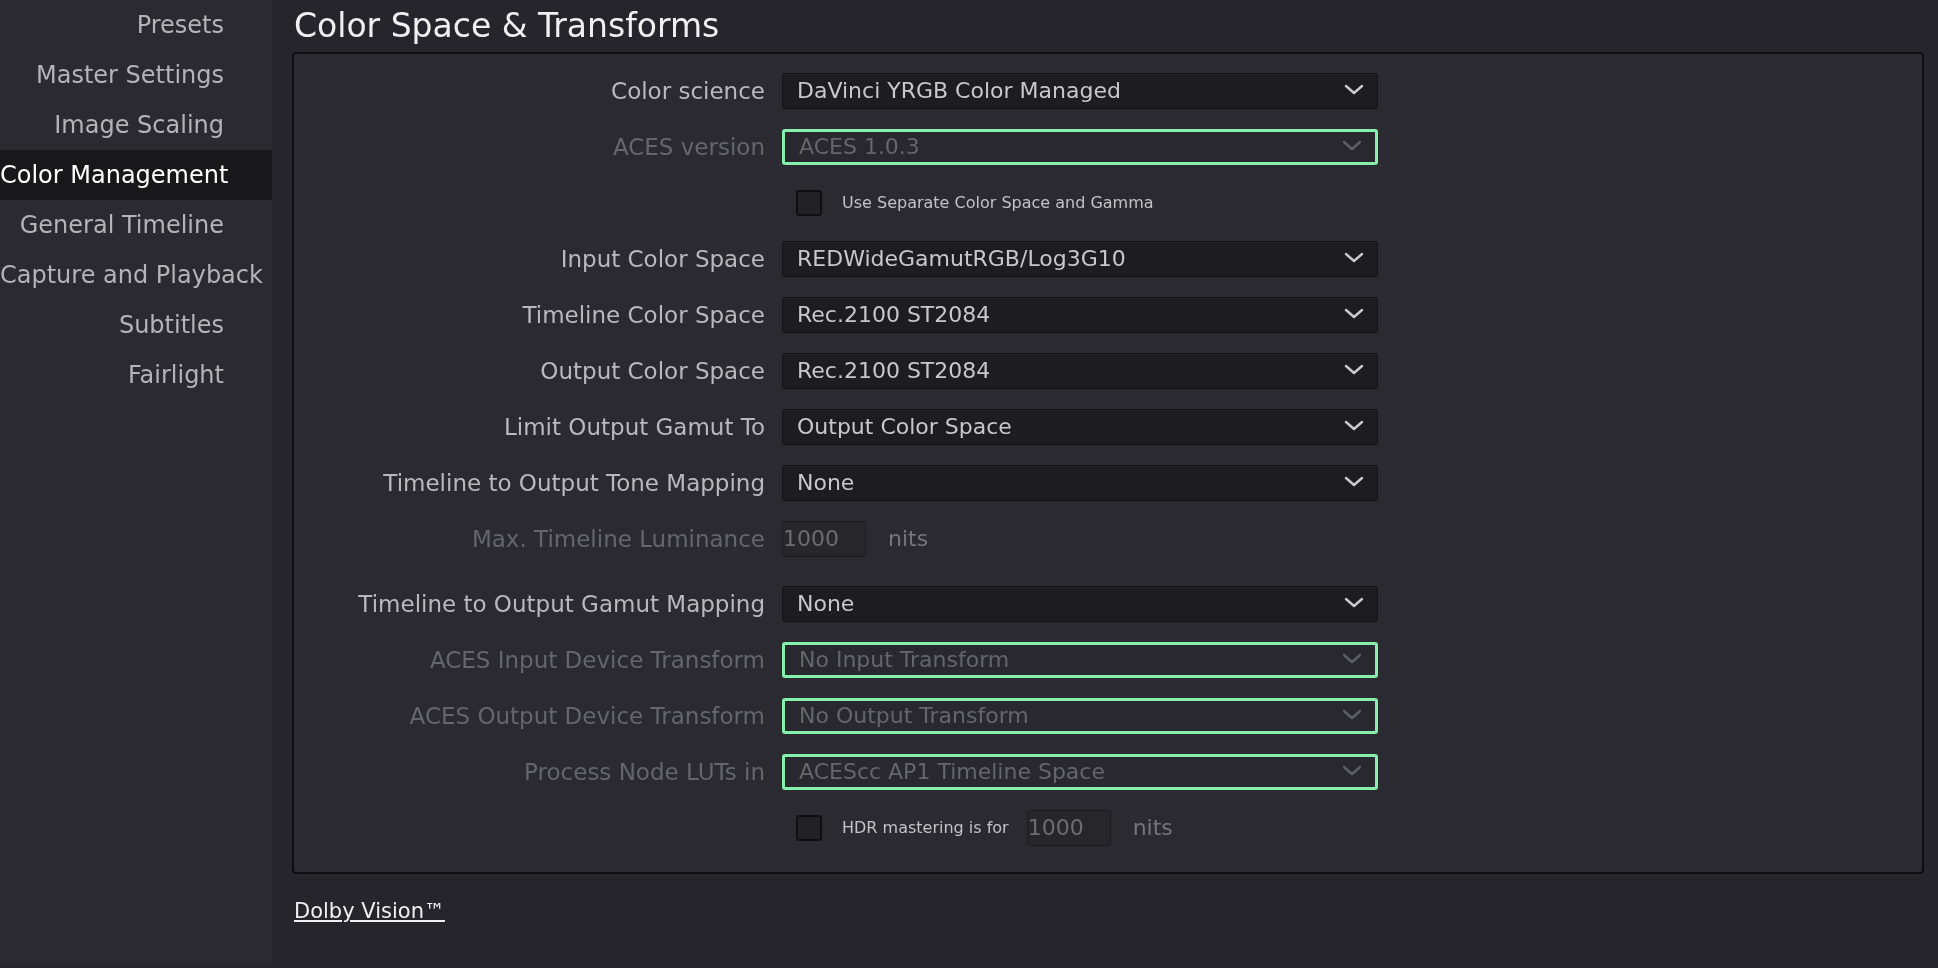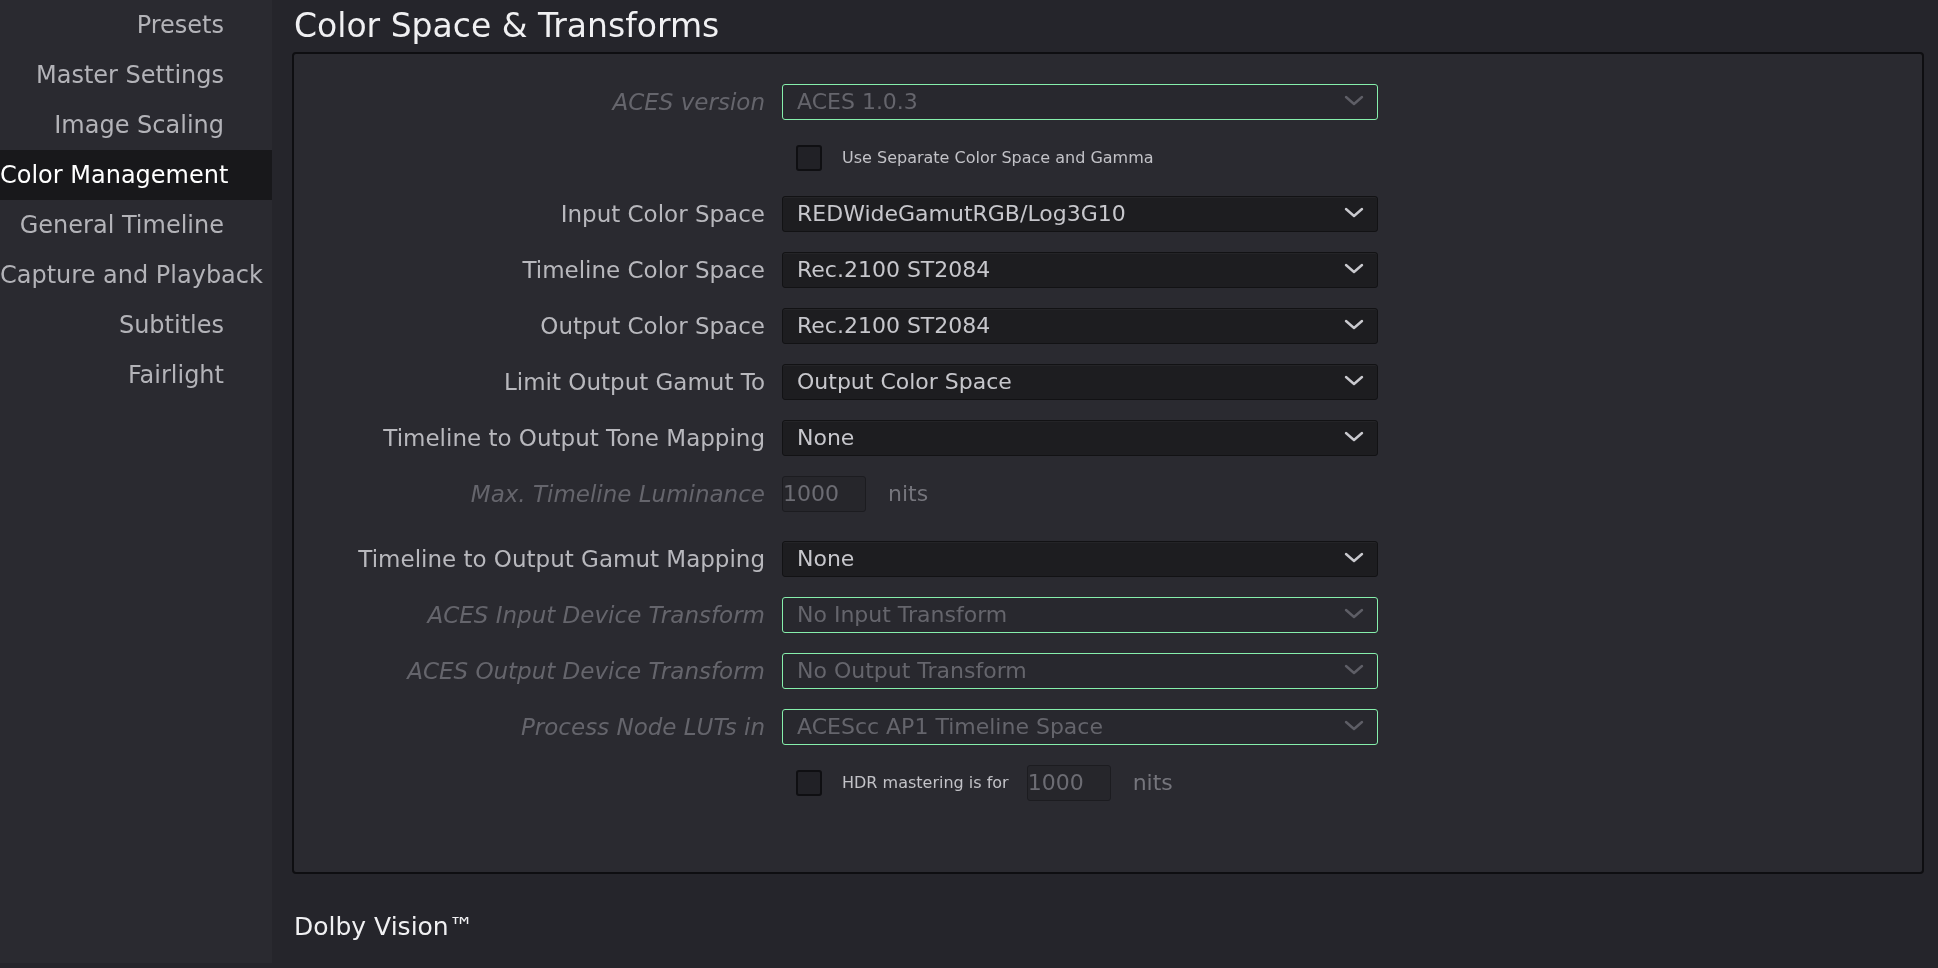--- a/index.html
+++ b/index.html
@@ -92,21 +92,20 @@
     flex: 0 0 488px;
     text-align: right;
     padding-right: 17px;
     box-sizing: border-box;
     color: #b8b8bd;
     font-size: 23px;
     white-space: nowrap;
   }
   .row-label.disabled {
     color: #65656c;
-    font-style: italic;
   }
 
   .row-control {
     flex: 0 0 auto;
     display: flex;
     align-items: center;
   }
 
   
   .dropdown {
@@ -130,21 +129,21 @@
     overflow: hidden;
     text-overflow: ellipsis;
   }
   .dropdown .chev {
     flex: 0 0 auto;
     display: block;
     margin-left: 10px;
   }
   .dropdown.disabled {
     background: #28282e;
-    border: 1px solid #86efac;
+    border: 3px solid #86efac;
     box-shadow: none;
     align-items: center;
   }
   .dropdown.disabled .dd-text { color: #65656c; }
 
   
   .numfield {
     width: 84px;
     height: 36px;
     box-sizing: border-box;
@@ -190,25 +189,26 @@
     font-size: 16px;
     margin-left: 20px;
     white-space: nowrap;
   }
 
   .gap-sm { height: 11px; }
   .gap-md { height: 20px; }
 
   .bottom-title {
     color: #f0f0f2;
-    font-size: 25px;
-    padding: 16px 0 0 2px;
+    font-size: 21px;
+    padding: 0 0 0 2px;
     height: 60px;
     line-height: 74px;
     white-space: nowrap;
+    text-decoration: underline;
   }
 </style>
 </head>
 <body>
 
 <div id="app">
 
   <nav class="sidebar">
     <div class="sidebar-item">
       <span>Presets</span>
@@ -235,20 +235,33 @@
       <span>Fairlight</span>
     </div>
   </nav>
 
   <main class="main">
 
     <h2 class="section-title">Color Space &amp; Transforms</h2>
 
     <section class="panel">
 
+      <div class="row">
+        <div class="row-label">Color science</div>
+        <div class="row-control">
+          <div class="dropdown">
+            <span class="dd-text">DaVinci YRGB Color Managed</span>
+            <span class="chev">
+              <svg width="22" height="14" viewBox="0 0 22 14">
+                  <polyline points="3,4 11,11 19,4" fill="none" stroke="#c9c9ce" stroke-width="2.4" stroke-linecap="round" stroke-linejoin="round"></polyline>
+                </svg>
+            </span>
+          </div>
+        </div>
+      </div>
 
       <div class="gap-sm"></div>
 
       <div class="row">
         <div class="row-label disabled">ACES version</div>
         <div class="row-control">
           <div class="dropdown disabled">
             <span class="dd-text">ACES 1.0.3</span>
             <span class="chev">
               <svg width="22" height="14" viewBox="0 0 22 14">

